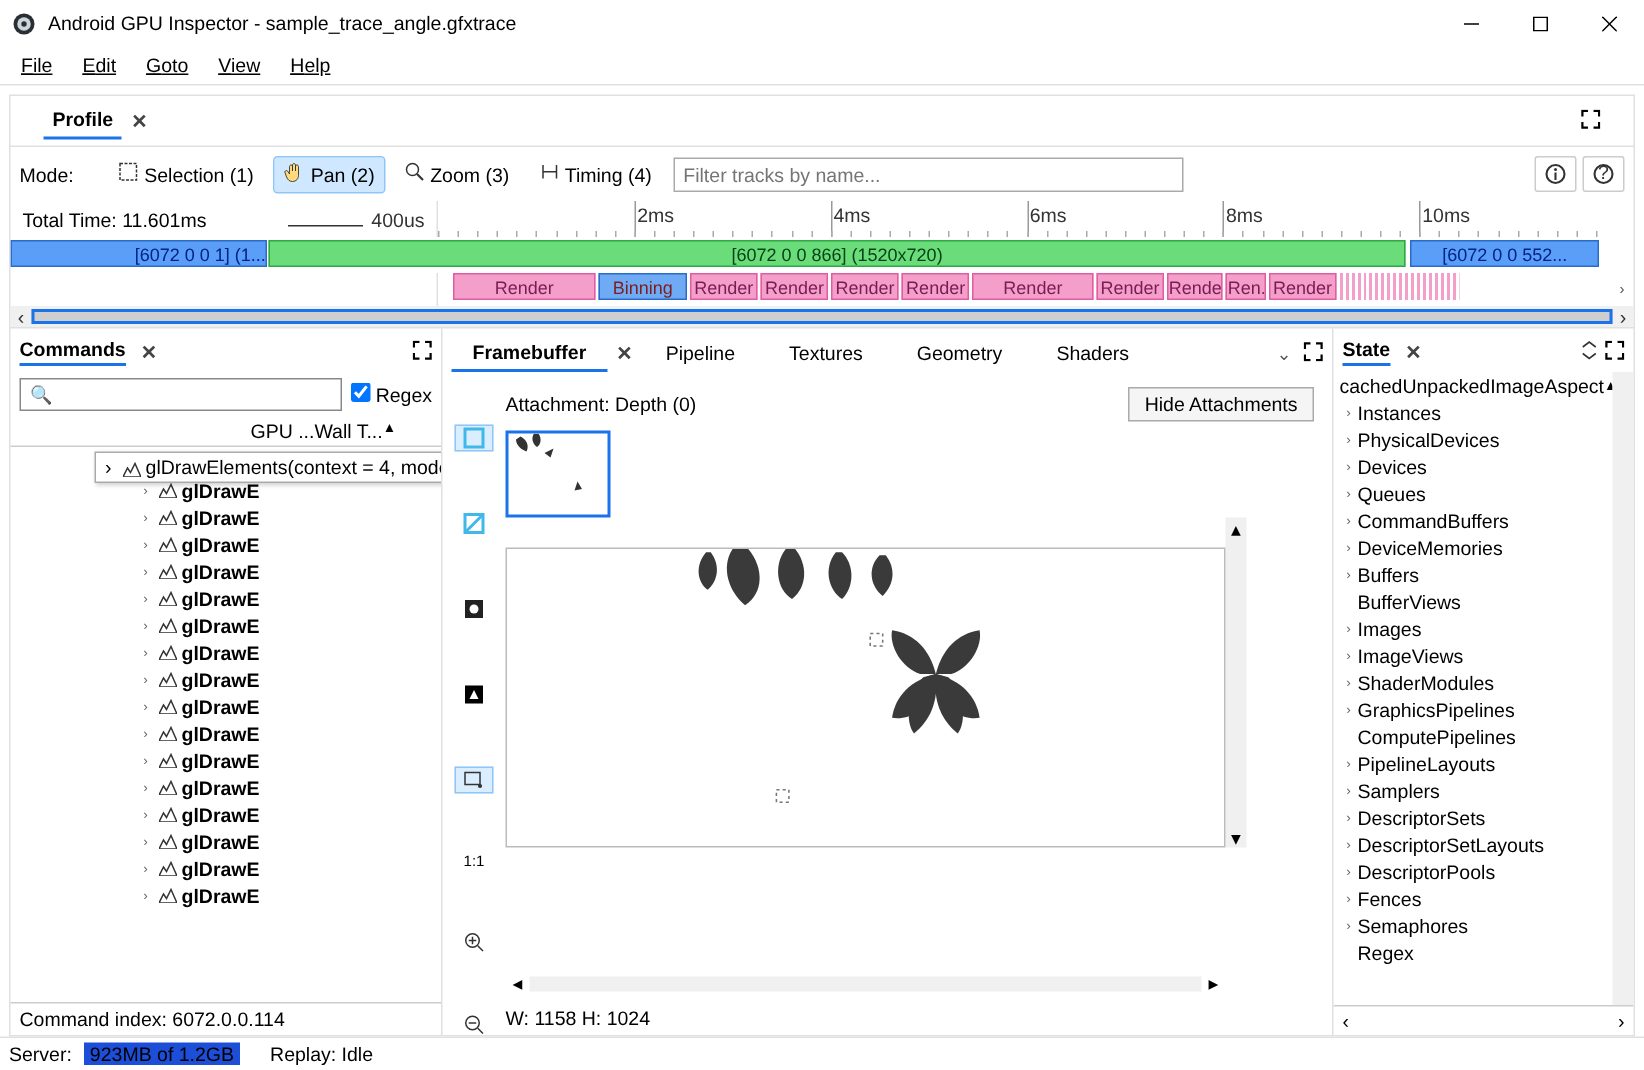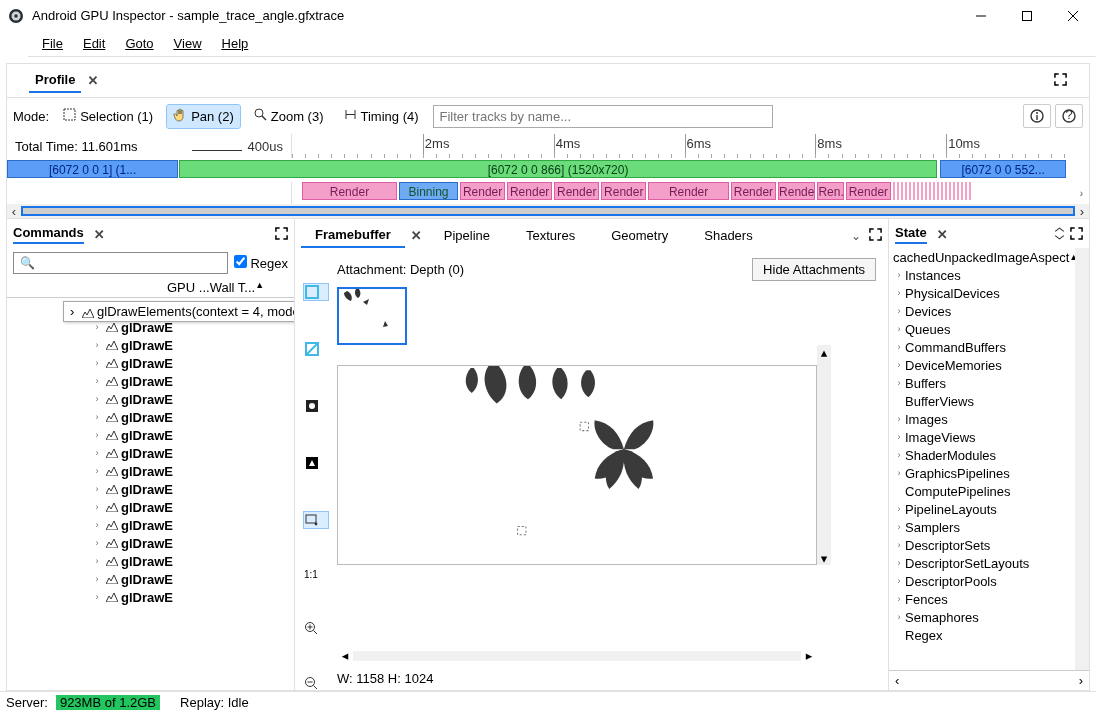--- a/index.html
+++ b/index.html
@@ -9,38 +9,38 @@
 .titlebar { height: 31px; display: flex; align-items: center; padding-left: 8px; }
 .titlebar .appicon { width: 16px; height: 16px; margin-right: 8px; display: inline-block; }
 .titlebar .appicon svg { display:block; }
 .titlebar .title { flex: 1; }
 .winbtns { display: flex; }
 .winbtn { width: 46px; height: 31px; display:flex; align-items:center; justify-content:center; }
 .winbtn svg { width:10px; height:10px; stroke:#000; }
 .winbtn.close svg { width:10px; height:10px; }
 
 
-.menubar { height: 26px; display:flex; align-items:center; padding-left: 6px; gap: 4px; border-bottom: 1px solid #e0e0e0; margin-left: 28px;}
+.menubar { height: 26px; display:flex; align-items:center; padding-left: 6px; gap: 4px; border-bottom: 1px solid #e0e0e0;}
 .menuitem { padding: 2px 8px; }
 .menuitem span { text-decoration: underline; }
 
 
 .workarea { flex:1; display:flex; flex-direction:column; padding: 6px 6px 0 6px; gap:0; min-height:0; }
 .statusbar { height:22px; background:#fff; border-top:1px solid #e0e0e0; display:flex; align-items:center; padding:0 6px; gap:8px; font-size:13px;}
-.statusbar .mem { background:#22c55e; padding:0 4px;}
+.statusbar .mem { background:#1d4ed8; padding:0 4px;}
 
 
 .panelheader { display:flex; align-items:center; padding:4px 22px; border:1px solid #e0e0e0; }
 .tabactive { font-weight:600; padding:4px 6px; border-bottom:2px solid #1a73e8; }
 .closex { margin-left:6px; color:#444; font-weight:bold; cursor:pointer;}
 .panelheader .expandicon {margin-left:auto;}
 
 
 .modebar { display:flex; align-items:center; padding:6px 6px; gap:8px; border-left:1px solid #e0e0e0;border-right:1px solid #e0e0e0;}
-.modebar .label { margin-right:0;}
+.modebar .label { margin-right:16px;}
 .modebtn { display:flex; align-items:center; gap:4px; padding:3px 6px; border-radius:2px;}
 .modebtn.active { background:#cfe8ff; outline:1px solid #8fc6f7;}
 .modebar input[type=text] { width:340px; padding:3px 6px; border:1px solid #aaa;}
 .modebar .rightbtns { margin-left:auto; display:flex; gap:4px;}
 .iconbtn { width:28px; height:24px; border:1px solid #ccc; border-radius:2px; display:flex; align-items:center; justify-content:center; background:#fff;}
 
 
 .timeline { border:1px solid #e0e0e0; border-top:none; position:relative;}
 .tl-row { display:flex; height:24px; align-items:center;}
 .tl-left { width:285px; padding:0 8px; border-right:1px solid #e0e0e0; display:flex; align-items:center; height:100%;}
@@ -53,21 +53,21 @@
 .tl-total .scale-chip { margin-left:auto; font-size:12px; color:#333; display:flex; align-items:center; gap:6px;}
 .tl-total .scale-chip .uline { display:inline-block; width:50px; border-bottom:1px solid #333; height:10px;}
 .tl-scrollcol { width:12px; background:#f0f0f0;}
 
 .queue-top-blocks{ position:absolute; top:2px; left:0; right:0; height:18px;}
 .blk { position:absolute; height:18px; line-height:18px; text-align:center; overflow:hidden; white-space:nowrap; font-size:12px;}
 .blk.blue { background:#5a9ef8; border:1px solid #2b6cc8; color:#00238a;}
 .blk.green { background:#6bdc7a; border:1px solid #2fa845; color:#064318;}
 .queue-bot-blocks{ position:absolute; top:0px; left:10px; right:0; height:18px;}
 .blk.pink { background:#f49eca; border:1px solid #e05da3; color:#7a1c54;}
-.blk.bluepink { background:#6faaf5; border:1px solid #2b6cc8; color:#14532d;}
+.blk.bluepink { background:#6faaf5; border:1px solid #2b6cc8; color:#7f1d1d;}
 .hatch { position:absolute; top:0; height:18px; background:repeating-linear-gradient(90deg,#f49eca 0 2px,#fff 2px 4px);}
 .tl-row.second { height:22px;}
 .chev { padding:0 6px; color:#555; display:flex; align-items:center; font-size:10px;}
 .hscroll { height:14px; background:#f0f0f0; display:flex; align-items:center;}
 .hscroll .arrow{width:14px;text-align:center;color:#333;}
 .hscroll .track{flex:1;background:#f0f0f0;}
 .hscroll .thumb{height:10px;background:#cecece;width:100%;}
 
 
 .tri { display:flex; flex:1; min-height:0; border:1px solid #e0e0e0; border-top:none;}
@@ -101,21 +101,21 @@
 
 
 .mtabs { display:flex; align-items:center; padding:4px 6px; gap:8px;}
 .mtabs .mt { padding:4px 14px; cursor:pointer;}
 .mtabs .mt.active { font-weight:600; border-bottom:2px solid #1a73e8;}
 .mtbar { padding:6px 8px; display:flex; align-items:center; gap:10px;}
 .att { }
 .hidebtn { margin-left:auto; border:1px solid #aaa; background:#f5f5f5; padding:3px 10px;}
 .mid-body { display:flex; flex:1; min-height:0; padding:0 4px 4px 4px; gap:4px;}
 .sidetools { width:34px; display:flex; flex-direction:column; gap:10px; align-items:center; padding-top:2px;}
-.toolbtn { width:26px; height:24px; display:flex;align-items:center;justify-content:flex-start;border:1px solid transparent;margin-top:29px;}
+.toolbtn { width:26px; height:24px; display:flex;align-items:center;justify-content:center;border:1px solid transparent;margin-top:29px;}
 .toolbtn.sel { border:1px solid #8fc6f7; background:#dbeeff;}
 .fbarea { flex:1; display:flex; flex-direction:column; min-height:0;}
 .thumbrow{ display:flex; gap:6px;}
 .thumb{ width:70px; height:58px; border:2px solid #1a73e8; background:#fff; display:flex;align-items:flex-start;justify-content:center;overflow:hidden;}
 .bigview{ margin-top:20px; border:1px solid #bbb; height:200px; width:480px; background:#fff; position:relative; overflow:hidden;}
 .whlabel{ margin-top:8px;}
 .mid-hscroll { display:flex; align-items:center; margin-top:auto; width:480px;}
 .mid-hscroll .ar{width:16px;text-align:center;}
 .mid-hscroll .trk{flex:1;height:10px;background:#f0f0f0;}
 .mid-vscroll{width:14px;background:#f0f0f0;display:flex;flex-direction:column;}
@@ -323,21 +323,21 @@
             <span style="left: 95%;"></span>
             <span style="left: 96.6667%;"></span>
             <span style="left: 98.3333%;"></span>
           </div>
         </div>
       <div class="tl-scrollcol"></div>
     </div>
     <div class="tl-row">
       <div class="tl-right">
           <div class="queue-top-blocks" id="qt">
-            <div class="blk blue" style="left: 0%; width: 16%;">[6072 0 0 1] (1...</div>
+            <div class="blk blue" style="left: 0%; width: 16%; text-align: right;">[6072 0 0 1] (1...</div>
             <div class="blk green" style="left: 16.1%; width: 70.8%;">[6072 0 0 866] (1520x720)</div>
             <div class="blk blue" style="left: 87.2%; width: 11.8%;">[6072 0 0 552...</div>
           </div>
         </div>
       <div class="tl-scrollcol" style="background:#cecece;"></div>
     </div>
     <div class="tl-row second">
       <div class="tl-left"></div>
       <div class="tl-right">
           <div class="queue-bot-blocks" id="qb">
@@ -535,20 +535,21 @@
           <div class="cmd-row" style="margin-top: 0px;">
             <span class="tw">›</span>
             <span class="ic">
               <svg viewBox="0 0 12 10">
                 <path d="M0 10L3 4L5 7L8 1L12 10z" fill="none" stroke="#333"></path>
               </svg>
             </span>
             <span class="txt">glDrawE</span>
           </div>
         </div>
+      <div class="cmd-footer">Command index: 6072.0.0.114</div>
     </div>
 
     <div class="col middle">
       <div class="mtabs" id="mtabs">
           <span style="display: flex; align-items: center;">
             <span class="mt active">Framebuffer</span>
             <span class="closex">✕</span>
           </span>
           <span class="mt">Pipeline</span>
           <span class="mt">Textures</span>

